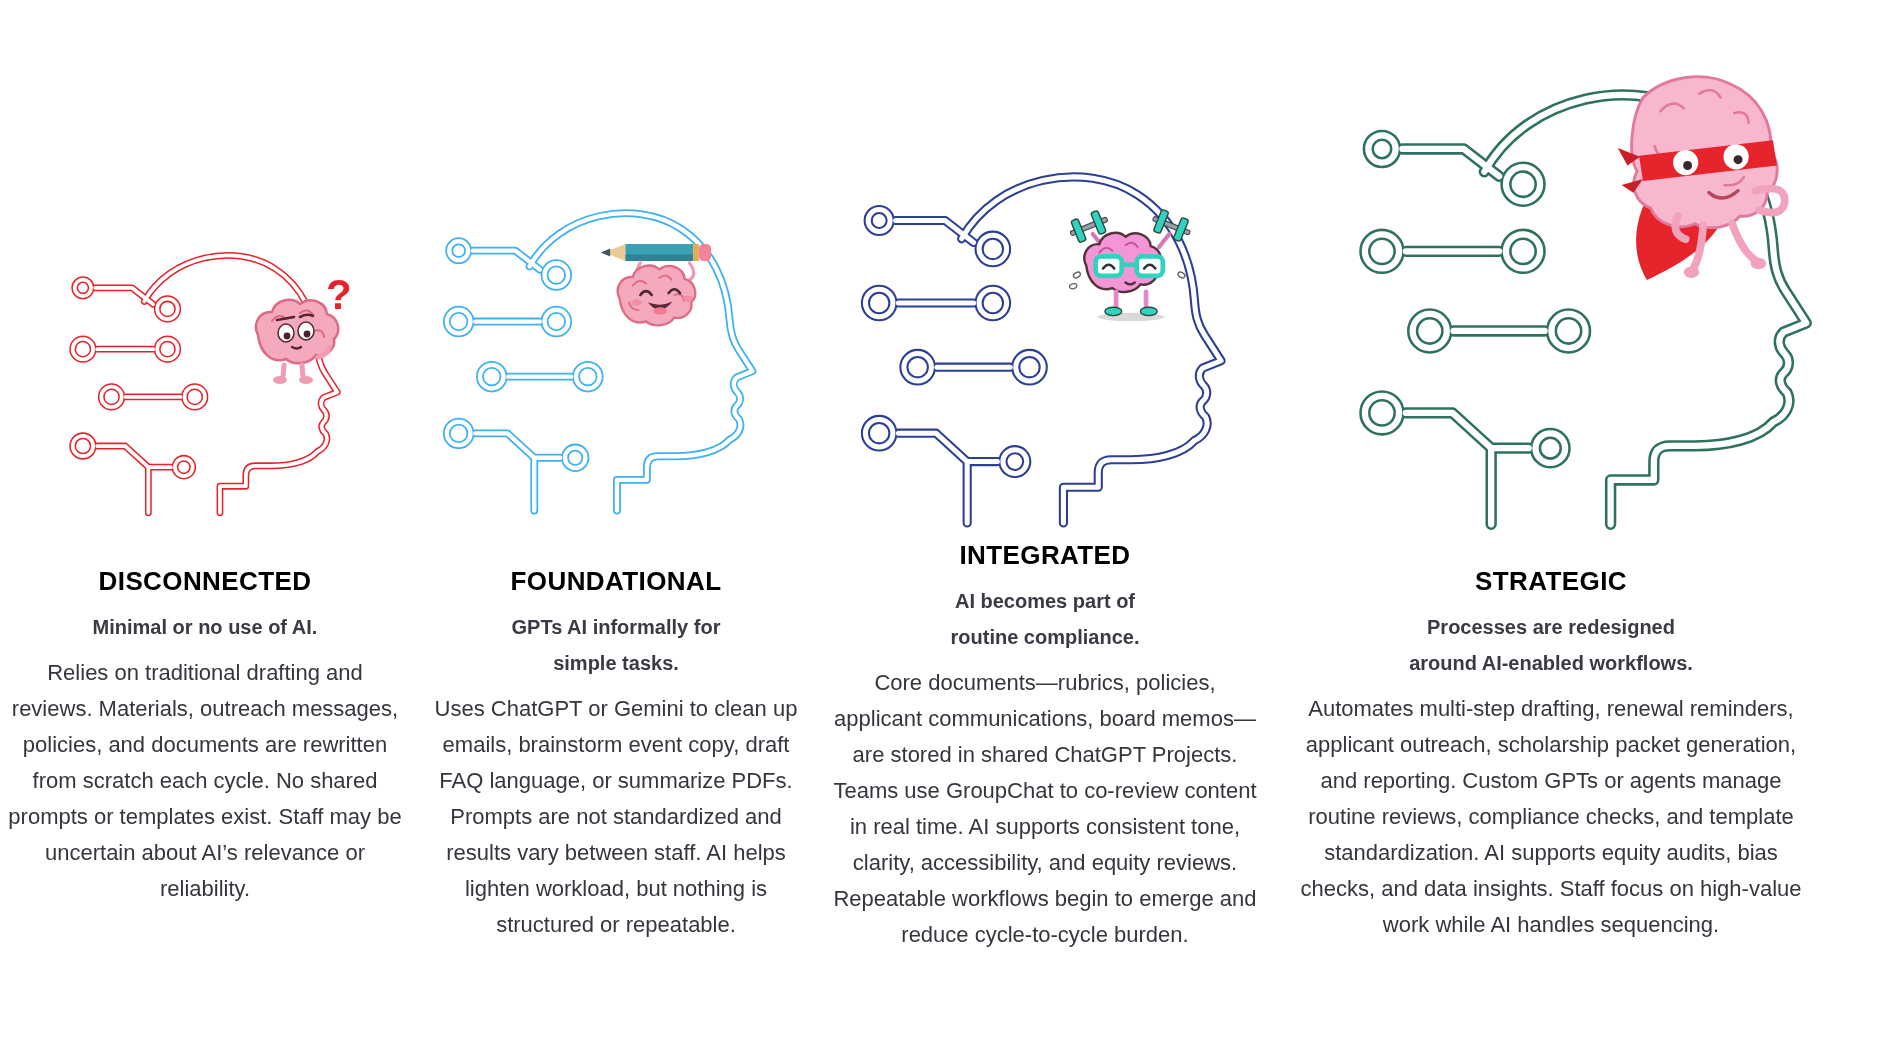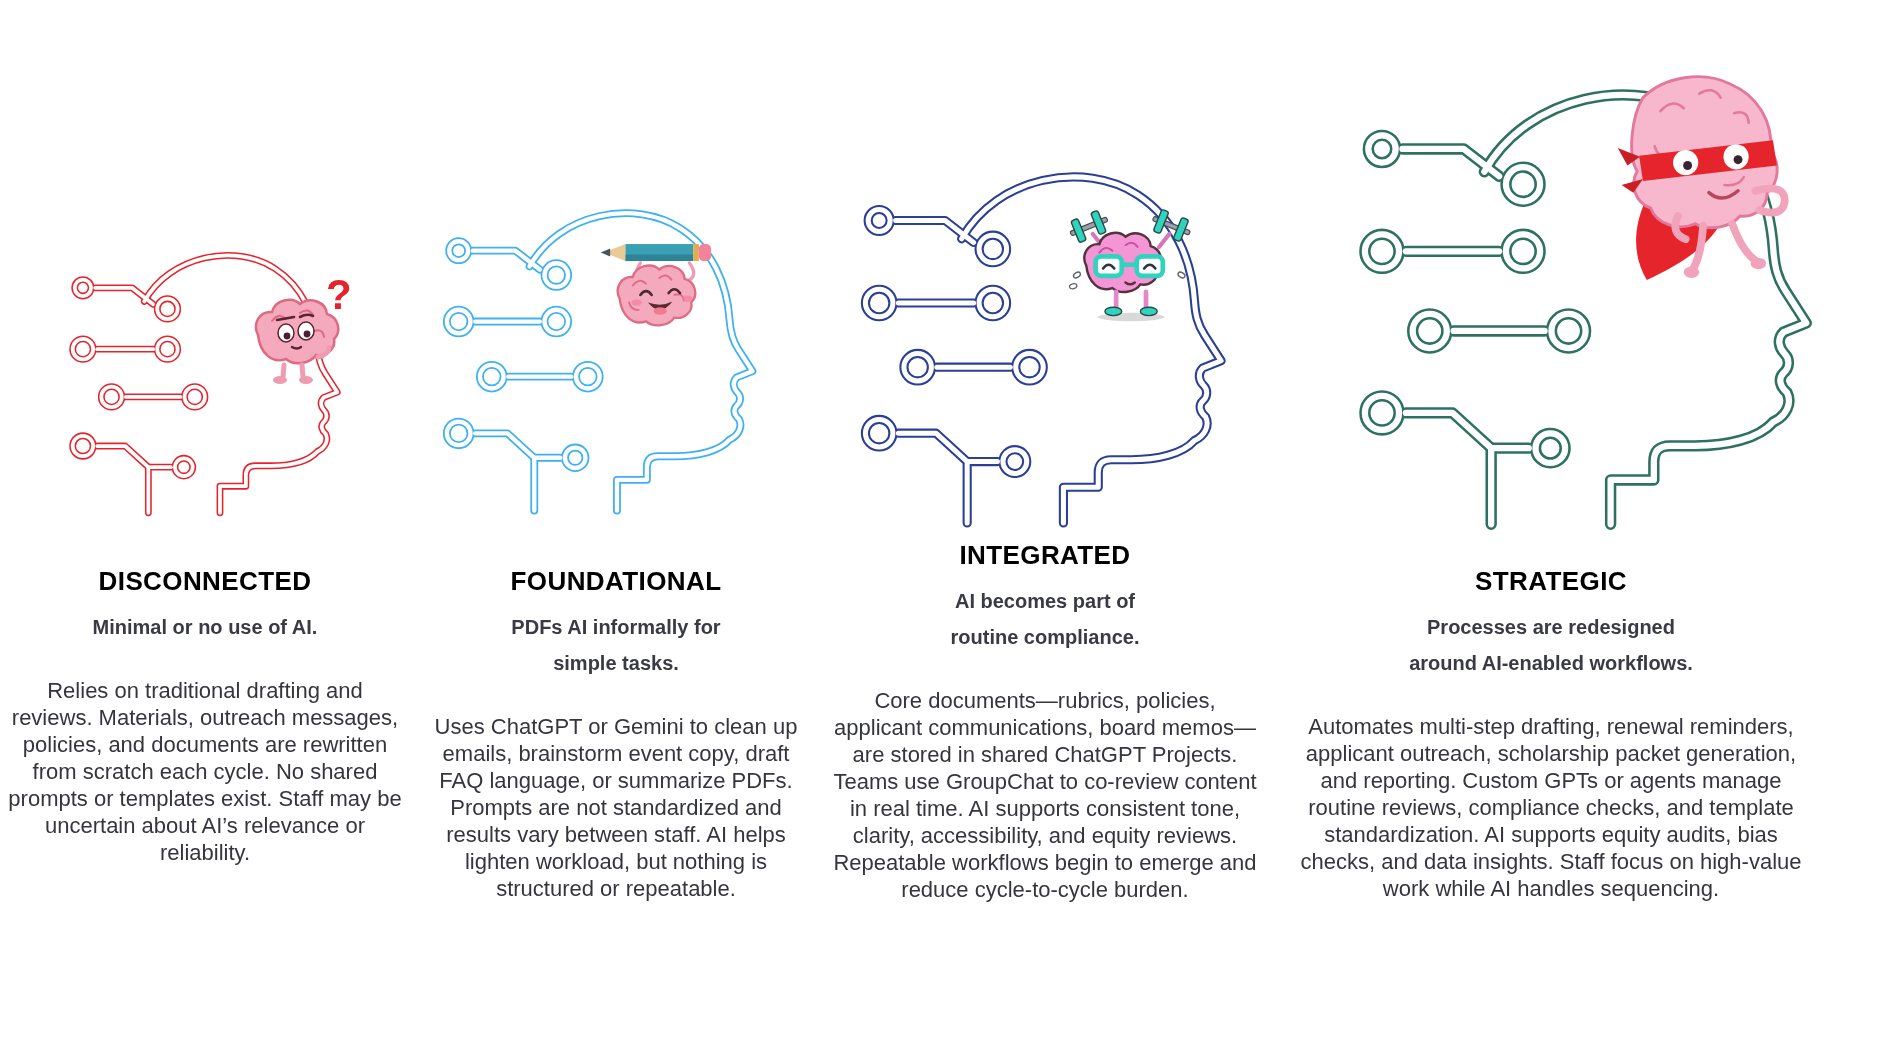--- a/index.html
+++ b/index.html
@@ -4,21 +4,21 @@
 <style>
   html,body{margin:0;padding:0;background:#ffffff;}
   #stage{
     position:relative;width:1877px;height:1041px;overflow:hidden;
     background:#ffffff;
     font-family:"Liberation Sans","DejaVu Sans",sans-serif;
   }
   .col-text{position:absolute;text-align:center;}
   .title{font-size:26px;font-weight:700;color:#000000;letter-spacing:.4px;}
   .subtitle{font-size:20px;font-weight:700;color:#3a3a44;line-height:36px;margin-top:12px;}
-  .body-text{font-size:22px;font-weight:400;color:#35353d;line-height:27px;margin-top:32px;}
+  .body-text{font-size:22px;font-weight:400;color:#35353d;line-height:36px;margin-top:10px;}
   .ill{position:absolute;}
   .head-svg{position:absolute;left:0;top:0;width:100%;height:100%;}
   .tube-outer{stroke:currentColor;stroke-width:10;fill:none;}
   .tube-inner{stroke:#ffffff;stroke-width:5.5;fill:none;}
   .char{position:absolute;}
   svg{display:block;}
 </style>
 </head>
 <body>
 
@@ -98,21 +98,21 @@
       <path d="M46 62 q6 -8 12 0 M76 60 q6 -8 12 0" stroke="#4a2a33" stroke-width="2.8" fill="none" stroke-linecap="round"></path>
       <path d="M54 70 q13 16 26 -1 q-12 6 -26 1 Z" fill="#5a2a33"></path>
       <ellipse cx="67" cy="79" rx="7" ry="4" fill="#f27a90"></ellipse>
       <ellipse cx="42" cy="70" rx="5.5" ry="3.5" fill="#f283a0" opacity="0.75"></ellipse>
       <ellipse cx="96" cy="66" rx="5.5" ry="3.5" fill="#f283a0" opacity="0.75"></ellipse>
     </svg>
   </div>
   <div class="col-text" style="left:420px;top:566px;width:392px;">
     <div class="title">FOUNDATIONAL</div>
     <div class="subtitle">
-      <div>PDFs AI informally for</div>
+      <div>GPTs AI informally for</div>
       <div>simple tasks.</div>
     </div>
     <div class="body-text">Uses ChatGPT or Gemini to clean up emails, brainstorm event copy, draft FAQ language, or summarize PDFs. Prompts are not standardized and results vary between staff. AI helps lighten workload, but nothing is structured or repeatable.</div>
   </div>
 
   <div class="ill" style="left: 826px; top: 114px; width: 440px; height: 420px; color: rgb(43, 63, 148);">
     <svg class="head-svg" viewBox="0 0 480 440" preserveAspectRatio="xMidYMax meet">
       <use href="#headpaths" class="tube-outer"></use>
       <use href="#headpaths" class="tube-inner"></use>
     </svg>

